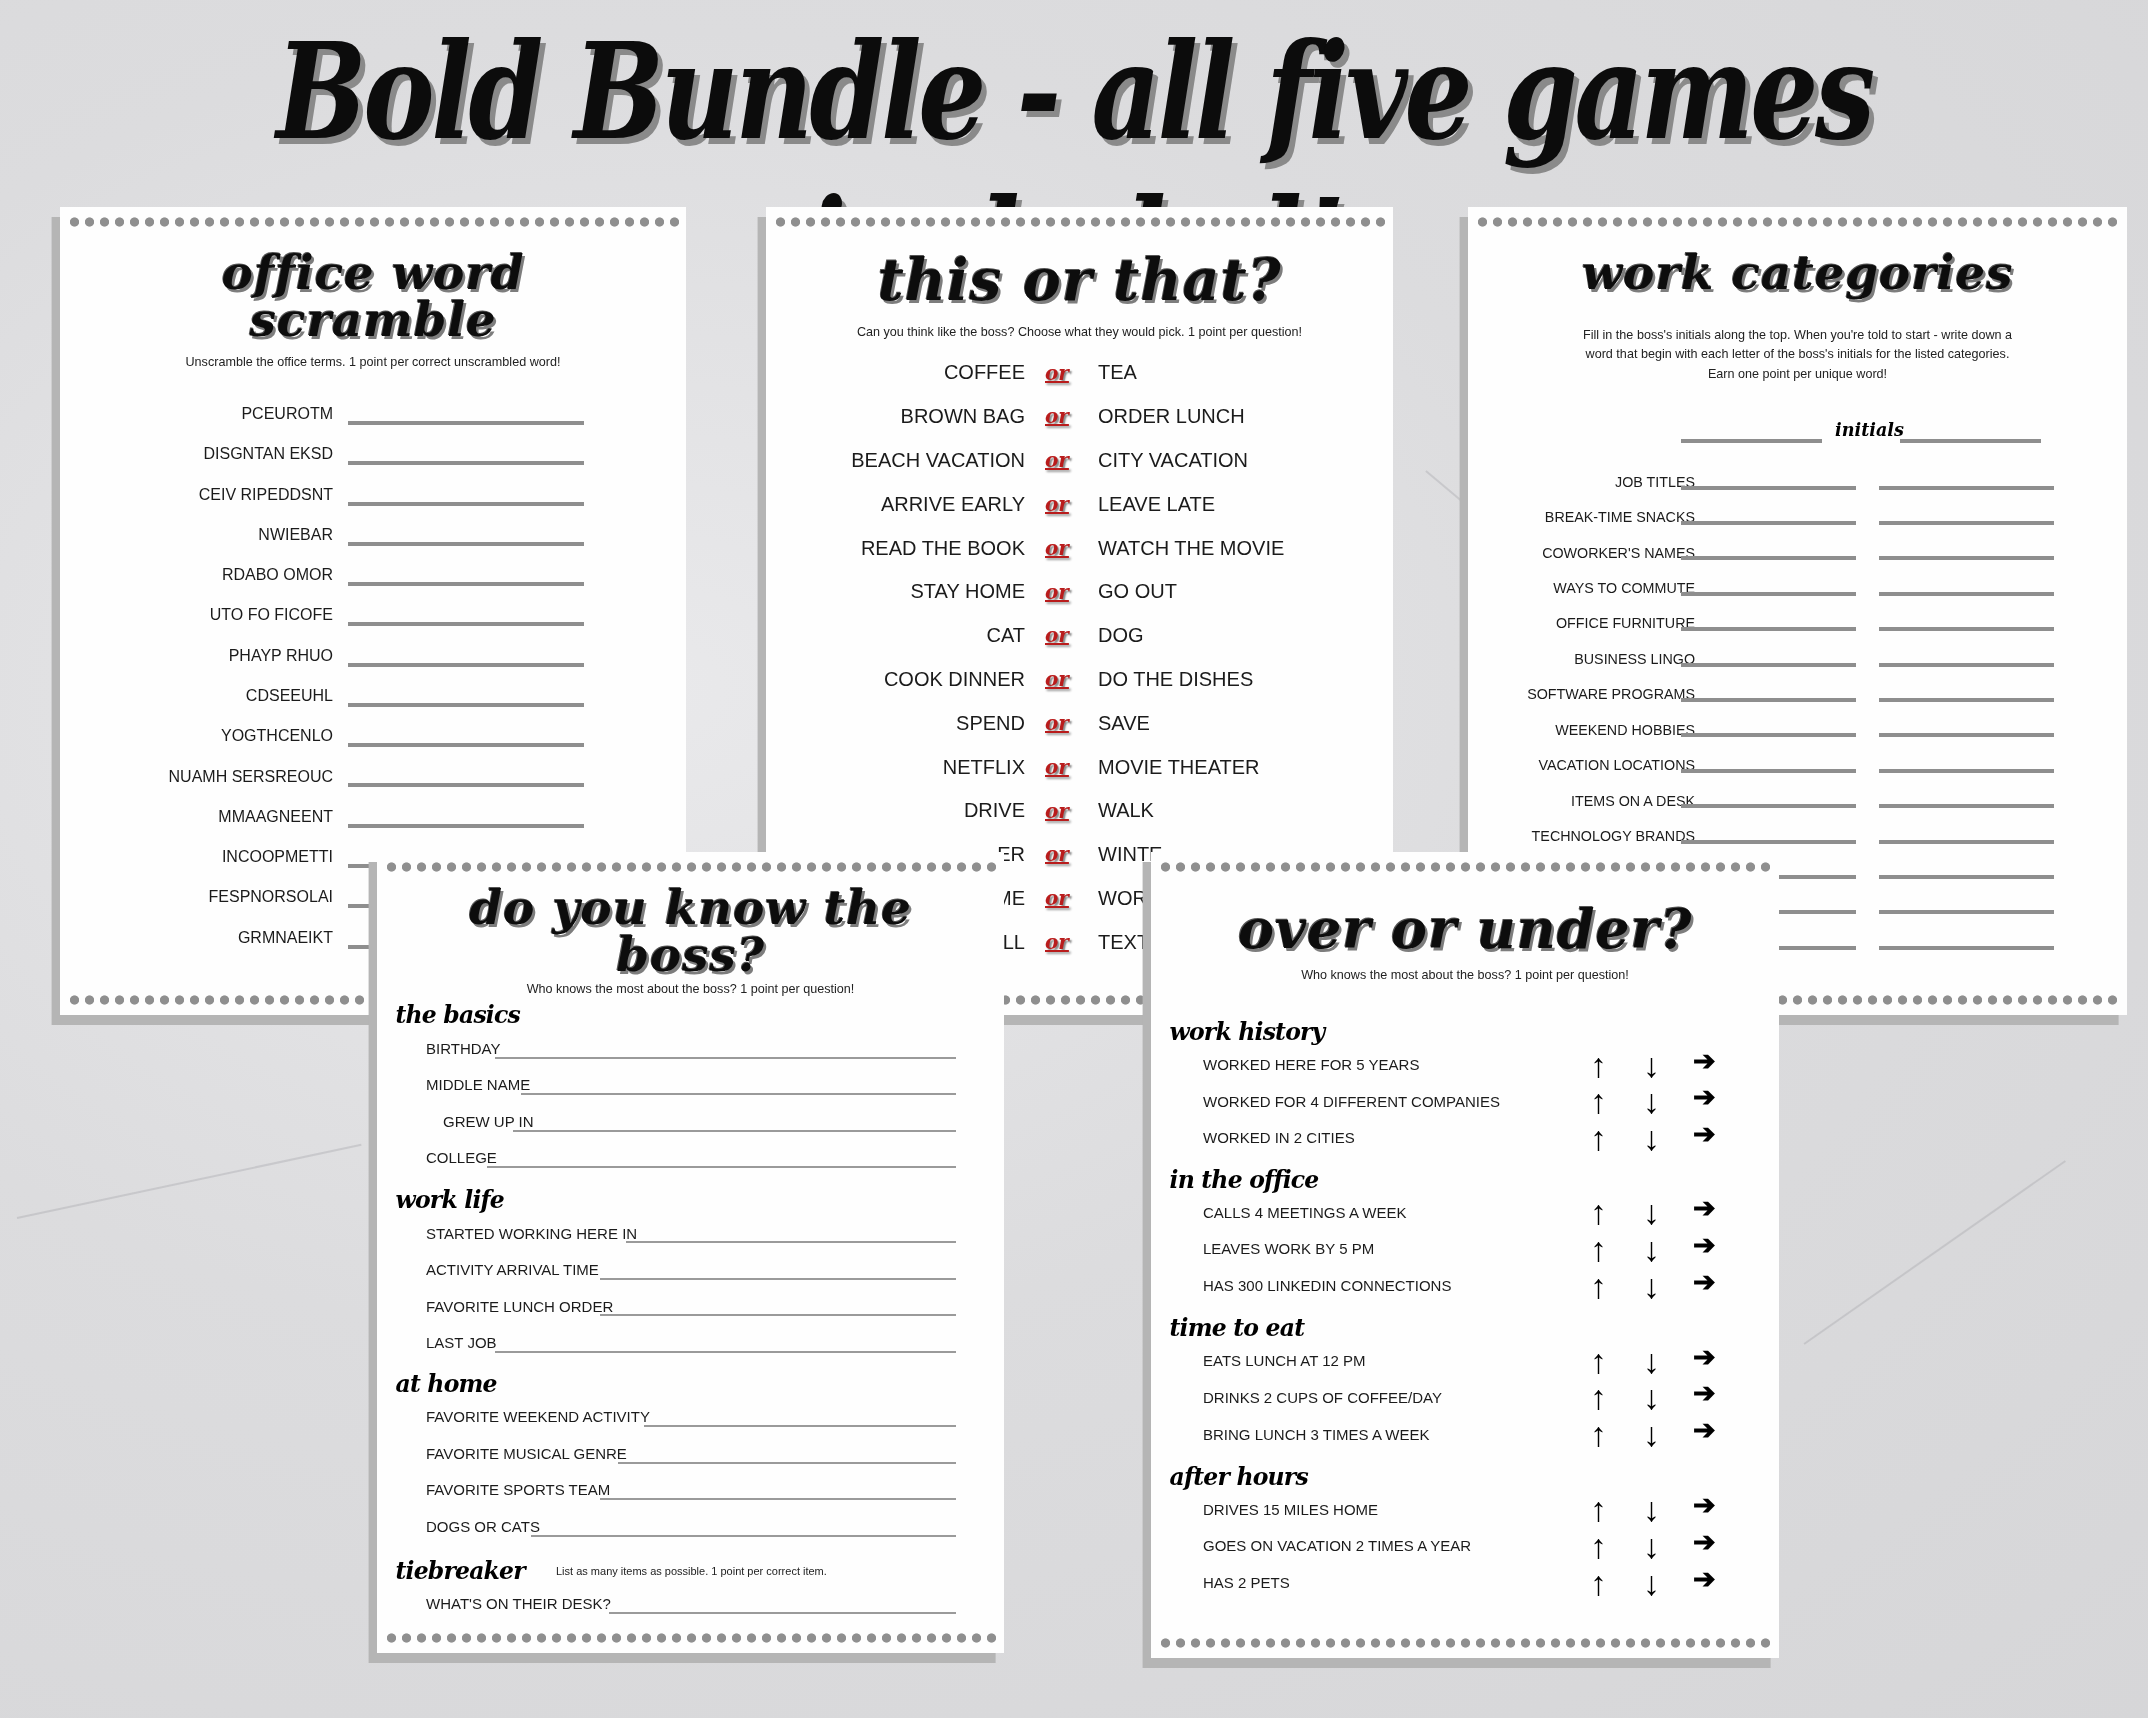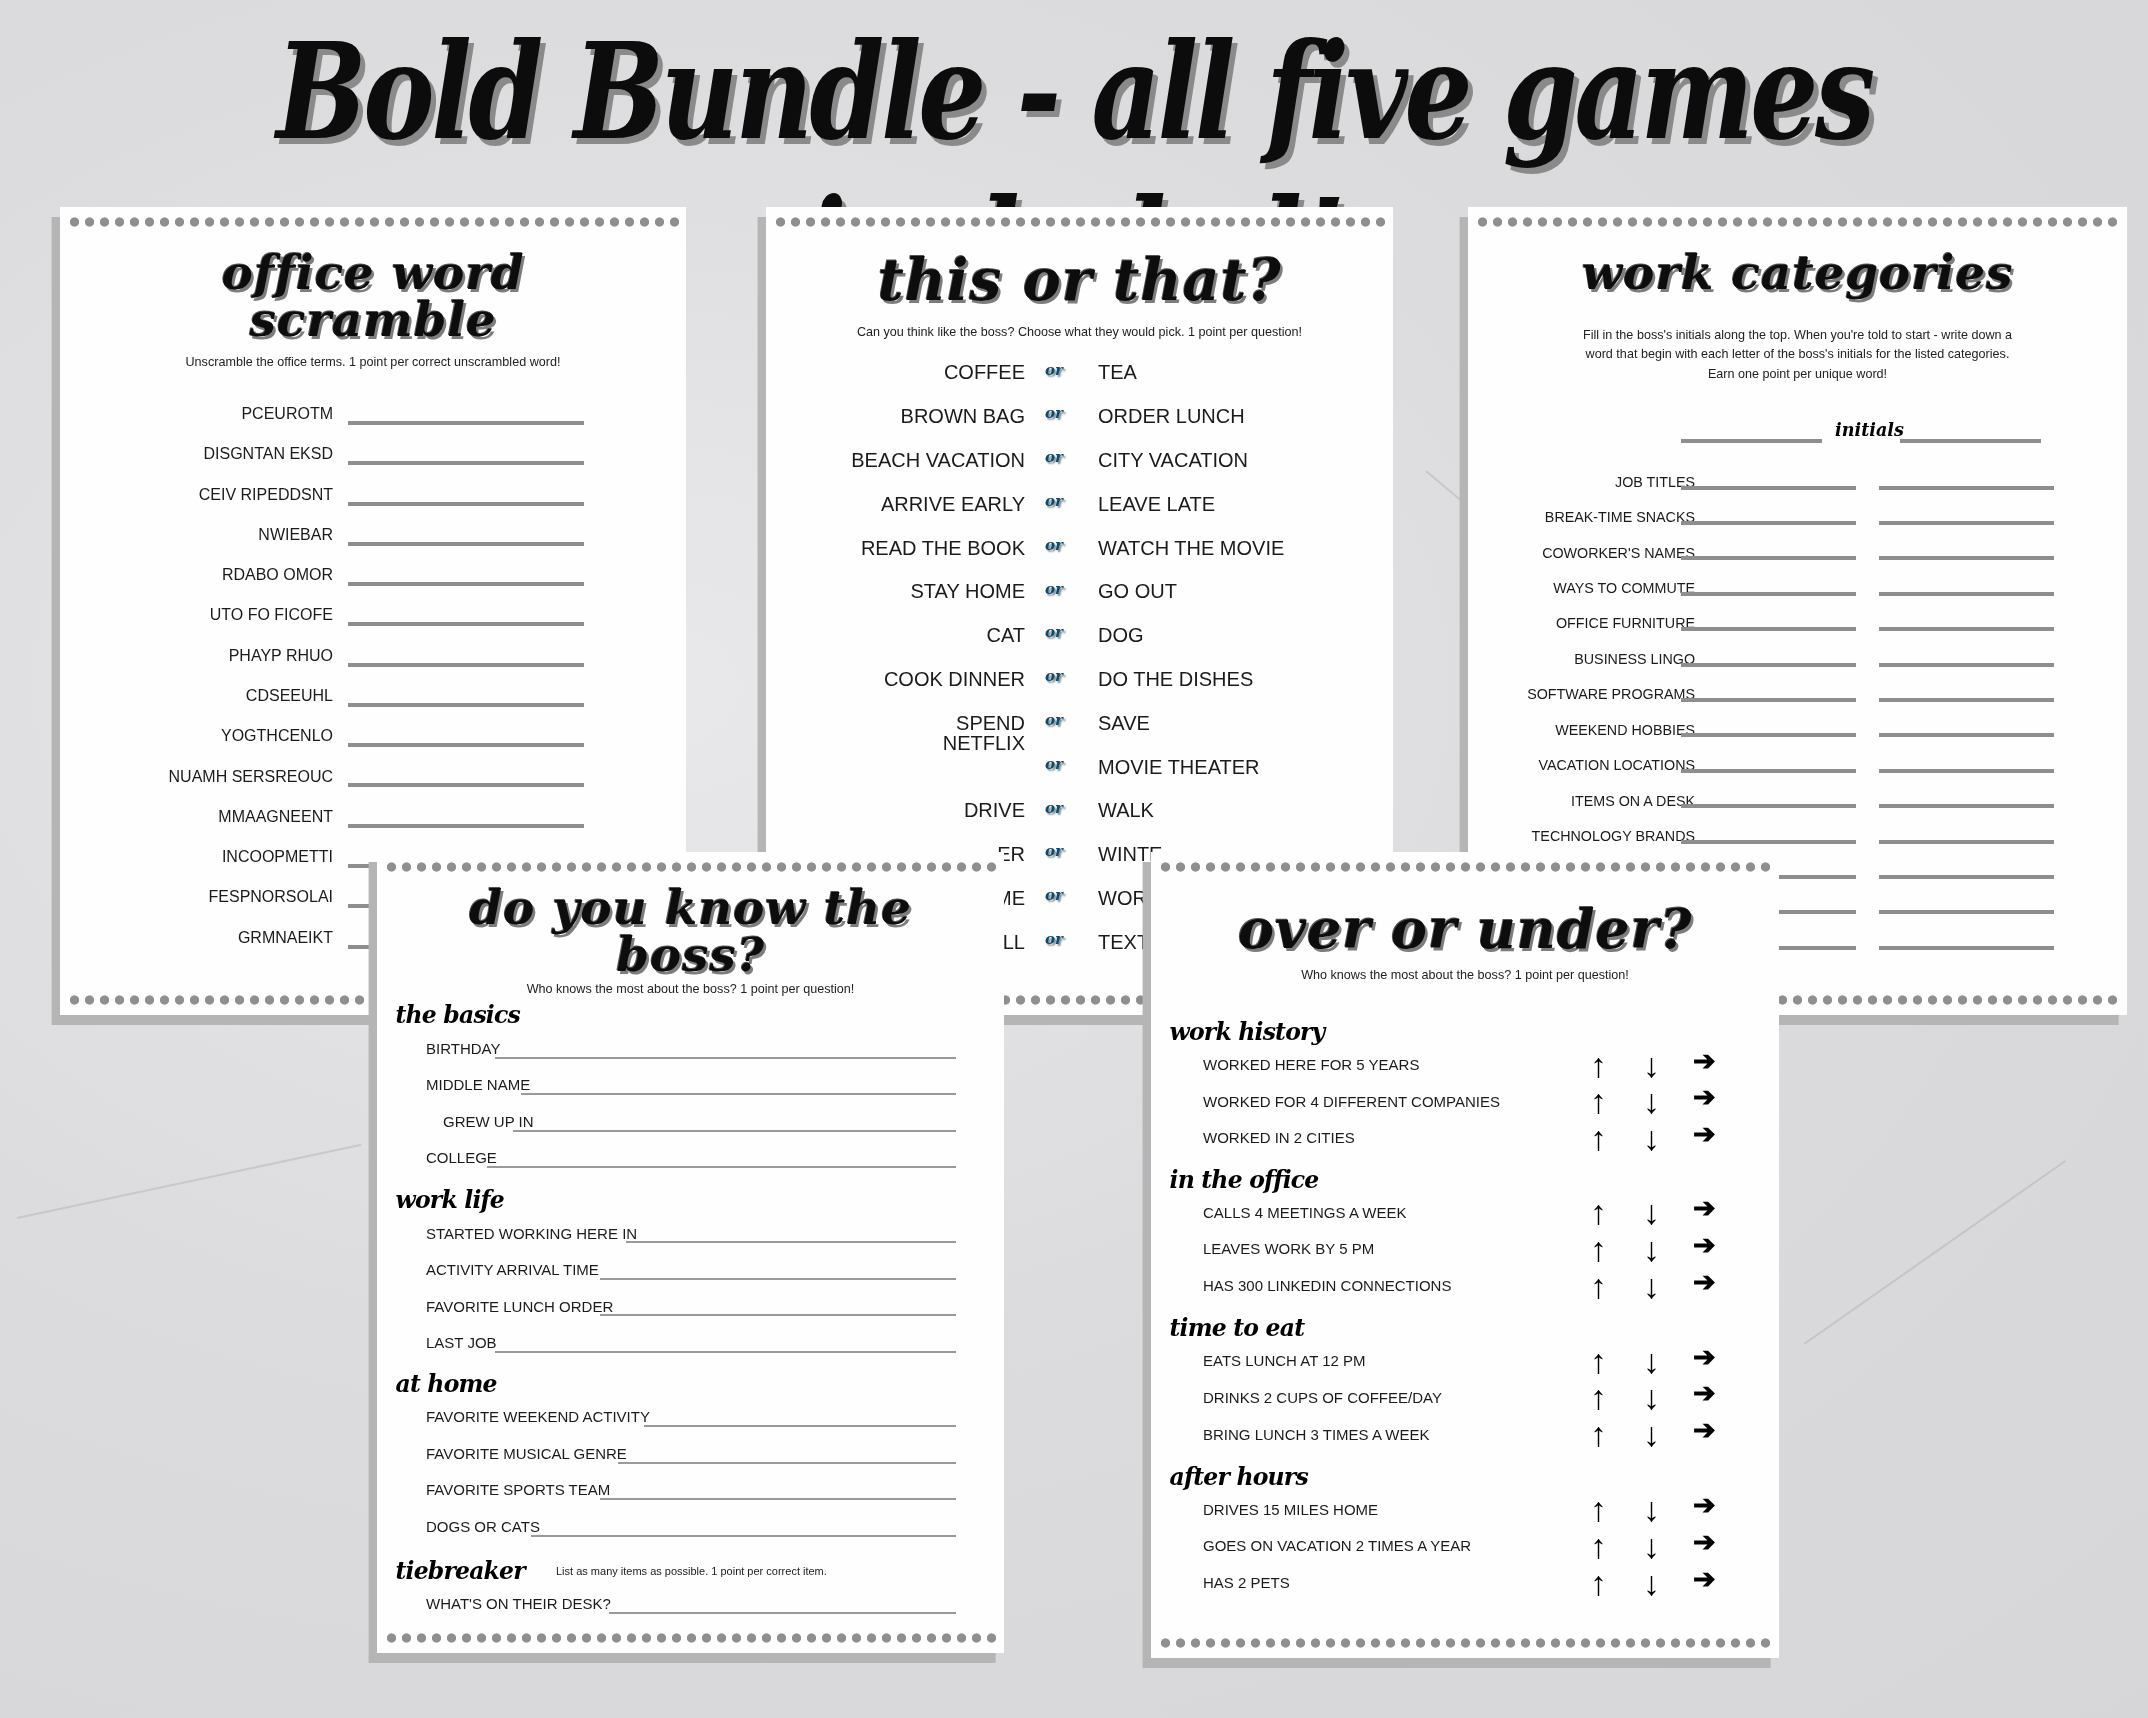--- a/index.html
+++ b/index.html
@@ -37,21 +37,21 @@
   }
   .subtitle {
     position:absolute; left:0; right:0; text-align:center;
     font-size:12.6px; color:#222; line-height:1.5;
   }
   .row-label { position:absolute; font-size:16px; color:#1b1b1b; white-space:nowrap; }
   .rule { position:absolute; height:4.2px; background:#8e8e8e; }
   .thin-rule { position:absolute; height:1.7px; background:#9a9a9a; }
   .or {
     position:absolute; font-family:"DejaVu Serif", serif; font-style:italic; font-weight:bold;
-    font-size:15px; color:#0c4a6e; text-shadow: 1.7px 1.7px 1.7px #888;
+    font-size:20px; color:#b91c1c; text-shadow: 1.7px 1.7px 1.7px #888; text-decoration: underline;
   }
   .tot-left { position:absolute; font-size:20px; text-align:right; color:#1b1b1b; white-space:nowrap; }
   .tot-right { position:absolute; font-size:20px; text-align:left; color:#1b1b1b; white-space:nowrap; }
   .section {
     position:absolute; font-family:"DejaVu Serif", serif; font-style:italic; font-weight:bold;
     font-size:23.5px; color:#000; letter-spacing:-0.8px; white-space:nowrap;
   }
   .q-label { position:absolute; font-size:15px; color:#1b1b1b; white-space:nowrap; }
   .arrow { position:absolute; font-size:34px; font-weight:bold; color:#000; line-height:1; }
   .initials-label {
@@ -133,21 +133,21 @@
       <div class="tot-right" style="left:332px;top:373px;">GO OUT</div>
       <div class="tot-left" style="right:368px;top:417px;">CAT</div>
       <div class="or" style="left:279px;top:416px;">or</div>
       <div class="tot-right" style="left:332px;top:417px;">DOG</div>
       <div class="tot-left" style="right:368px;top:461px;">COOK DINNER</div>
       <div class="or" style="left:279px;top:460px;">or</div>
       <div class="tot-right" style="left:332px;top:461px;">DO THE DISHES</div>
       <div class="tot-left" style="right:368px;top:505px;">SPEND</div>
       <div class="or" style="left:279px;top:504px;">or</div>
       <div class="tot-right" style="left:332px;top:505px;">SAVE</div>
-      <div class="tot-left" style="right:368px;top:525px;">NETFLIX</div>
+      <div class="tot-left" style="right:368px;top:549px;">NETFLIX</div>
       <div class="or" style="left:279px;top:548px;">or</div>
       <div class="tot-right" style="left:332px;top:549px;">MOVIE THEATER</div>
       <div class="tot-left" style="right:368px;top:592px;">DRIVE</div>
       <div class="or" style="left:279px;top:592px;">or</div>
       <div class="tot-right" style="left:332px;top:592px;">WALK</div>
       <div class="tot-left" style="right:368px;top:636px;">ER</div>
       <div class="or" style="left:279px;top:635px;">or</div>
       <div class="tot-right" style="left:332px;top:636px;">WINTE</div>
       <div class="tot-left" style="right:368px;top:680px;">ME</div>
       <div class="or" style="left:279px;top:679px;">or</div>

